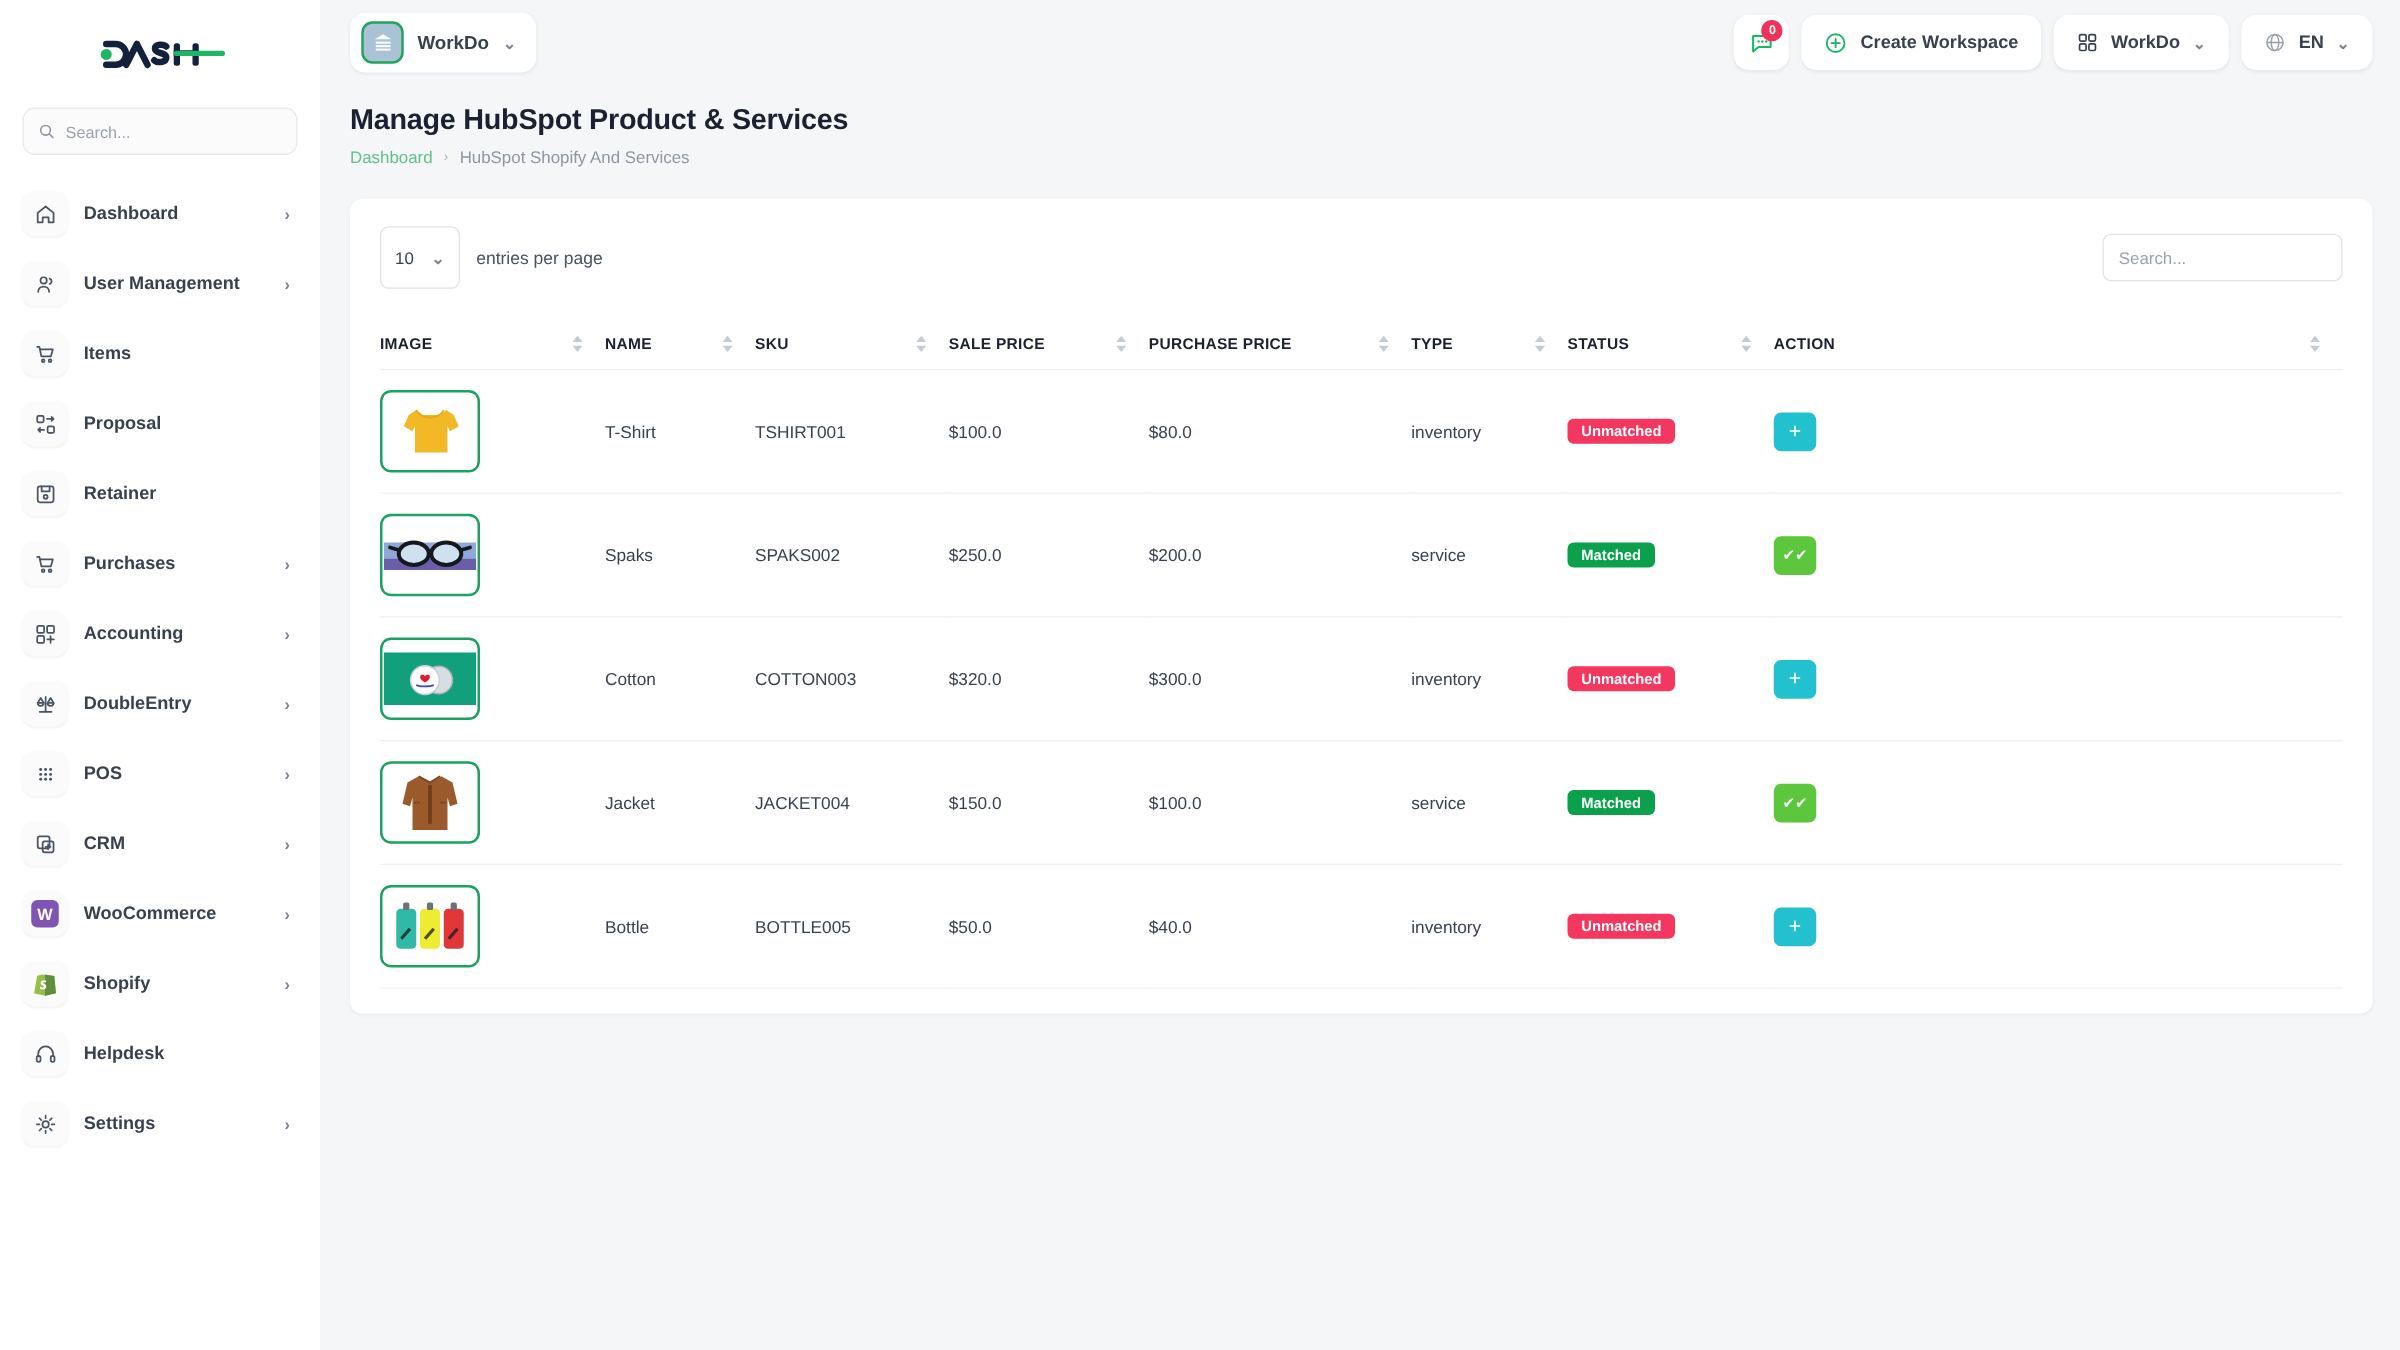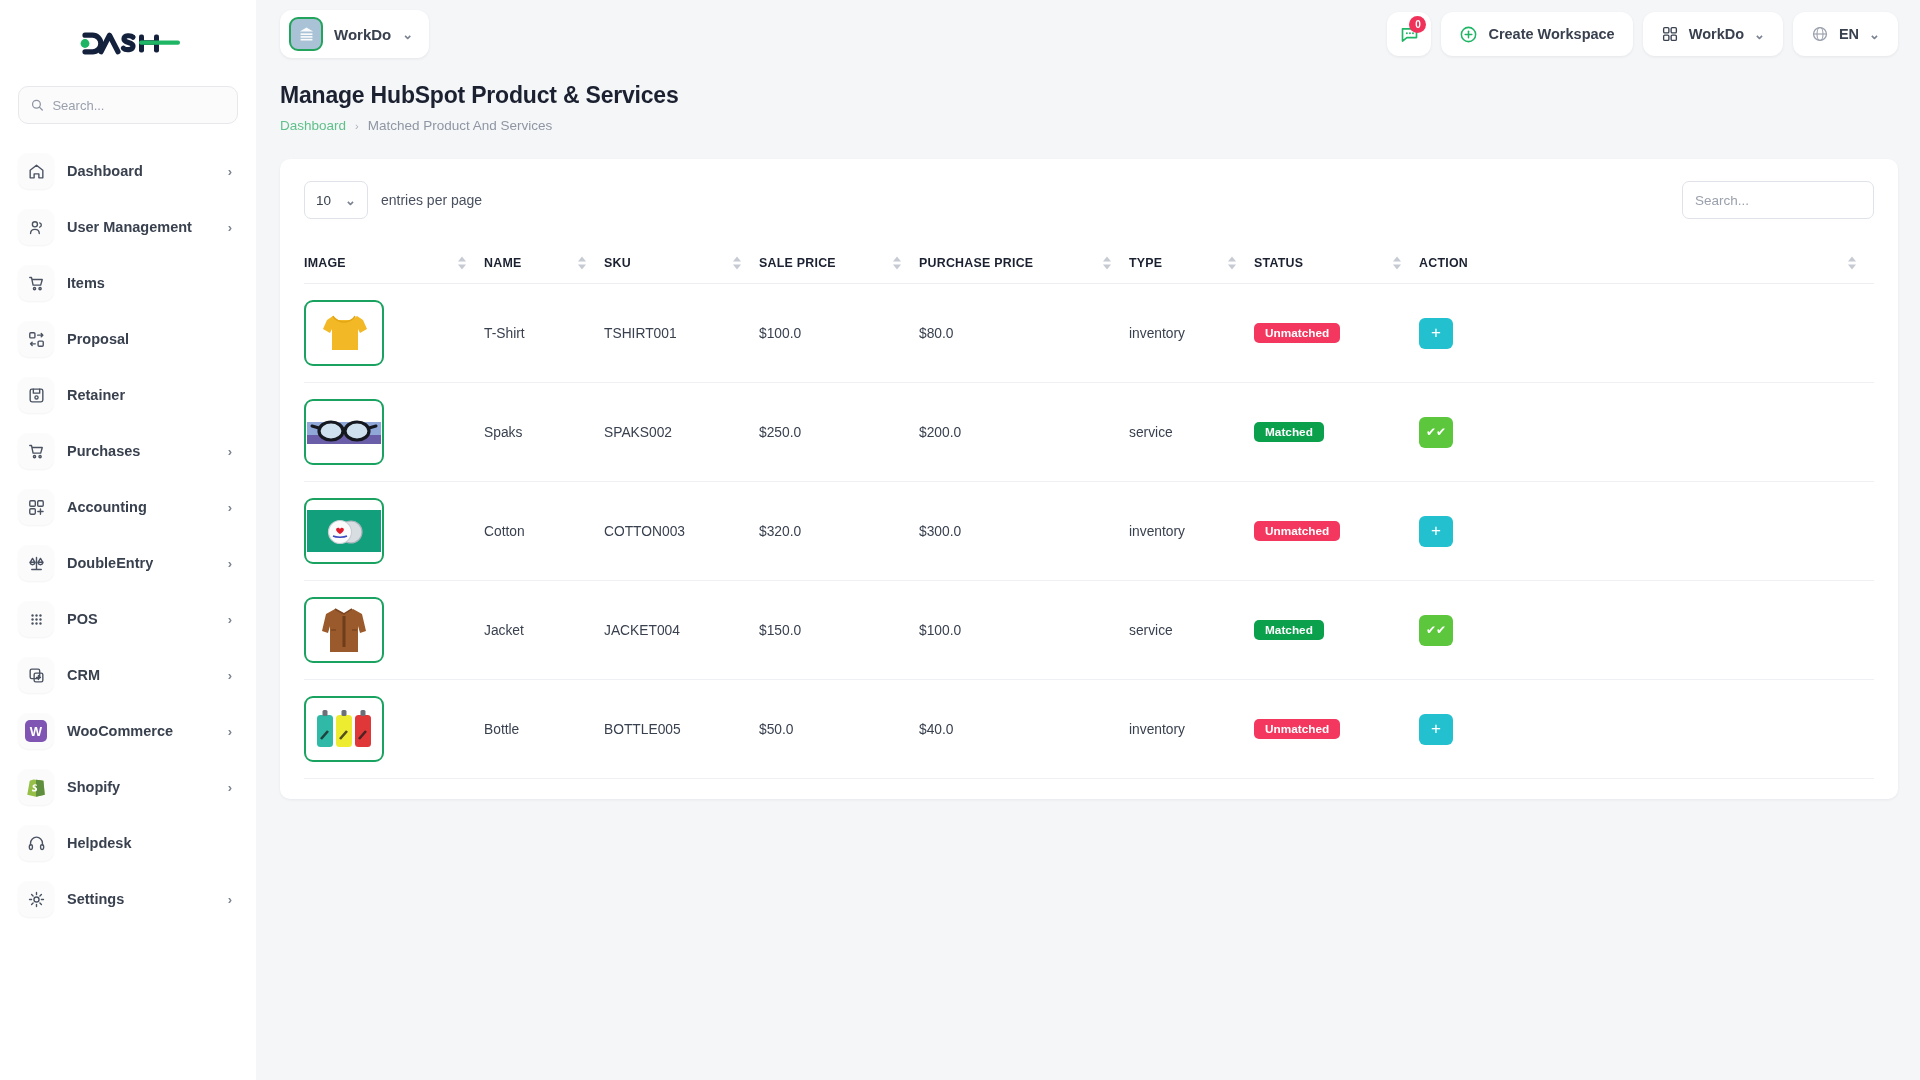--- a/index.html
+++ b/index.html
@@ -96,21 +96,21 @@
   .crumb-a { color: #5fc08a; cursor: pointer; }
   .crumb-sep { color: #a9afbb; font-size: 11px; }
   .crumb-cur { color: #8f96a3; }
 
   .card {
     margin-top: 26px; background: #fff; border-radius: 10px;
     box-shadow: 0 1px 3px rgba(20,25,40,.06); padding: 22px 24px 20px 24px;
   }
   .card-top { display: flex; align-items: center; }
   .len-sel {
-    display: flex; align-items: center; gap: 14px; height: 38px;
+    display: flex; align-items: center; gap: 14px; height: 50px;
     border: 1px solid #dfe2e8; border-radius: 7px; padding: 0 11px;
     font-size: 13.5px; color: #39414f; cursor: pointer; background:#fff;
   }
   .len-lbl { margin-left: 13px; font-size: 14px; color: #49505e; }
   .tbl-search {
     width: 192px; height: 38px; border: 1px solid #dfe2e8; border-radius: 7px;
     padding: 0 12px; font-size: 13.5px; outline: none; color: #39414f;
     font-family: "Liberation Sans", sans-serif; background:#fff;
   }
   .tbl-search::placeholder { color: #9aa0ac; }
@@ -390,21 +390,21 @@
   </div>
 </div>
 
 <div id="main">
 
   <div class="page-title">Manage HubSpot Product &amp; Services</div>
 
   <div class="crumbs">
     <span class="crumb-a">Dashboard</span>
     <span class="crumb-sep">›</span>
-    <span class="crumb-cur">Matched Product And Services</span>
+    <span class="crumb-cur">HubSpot Shopify And Services</span>
   </div>
 
   <div class="card">
 
     <div class="card-top">
       <div class="len-sel">
         <span>10</span>
         <span class="chev">⌄</span>
       </div>
       <span class="len-lbl">entries per page</span>

